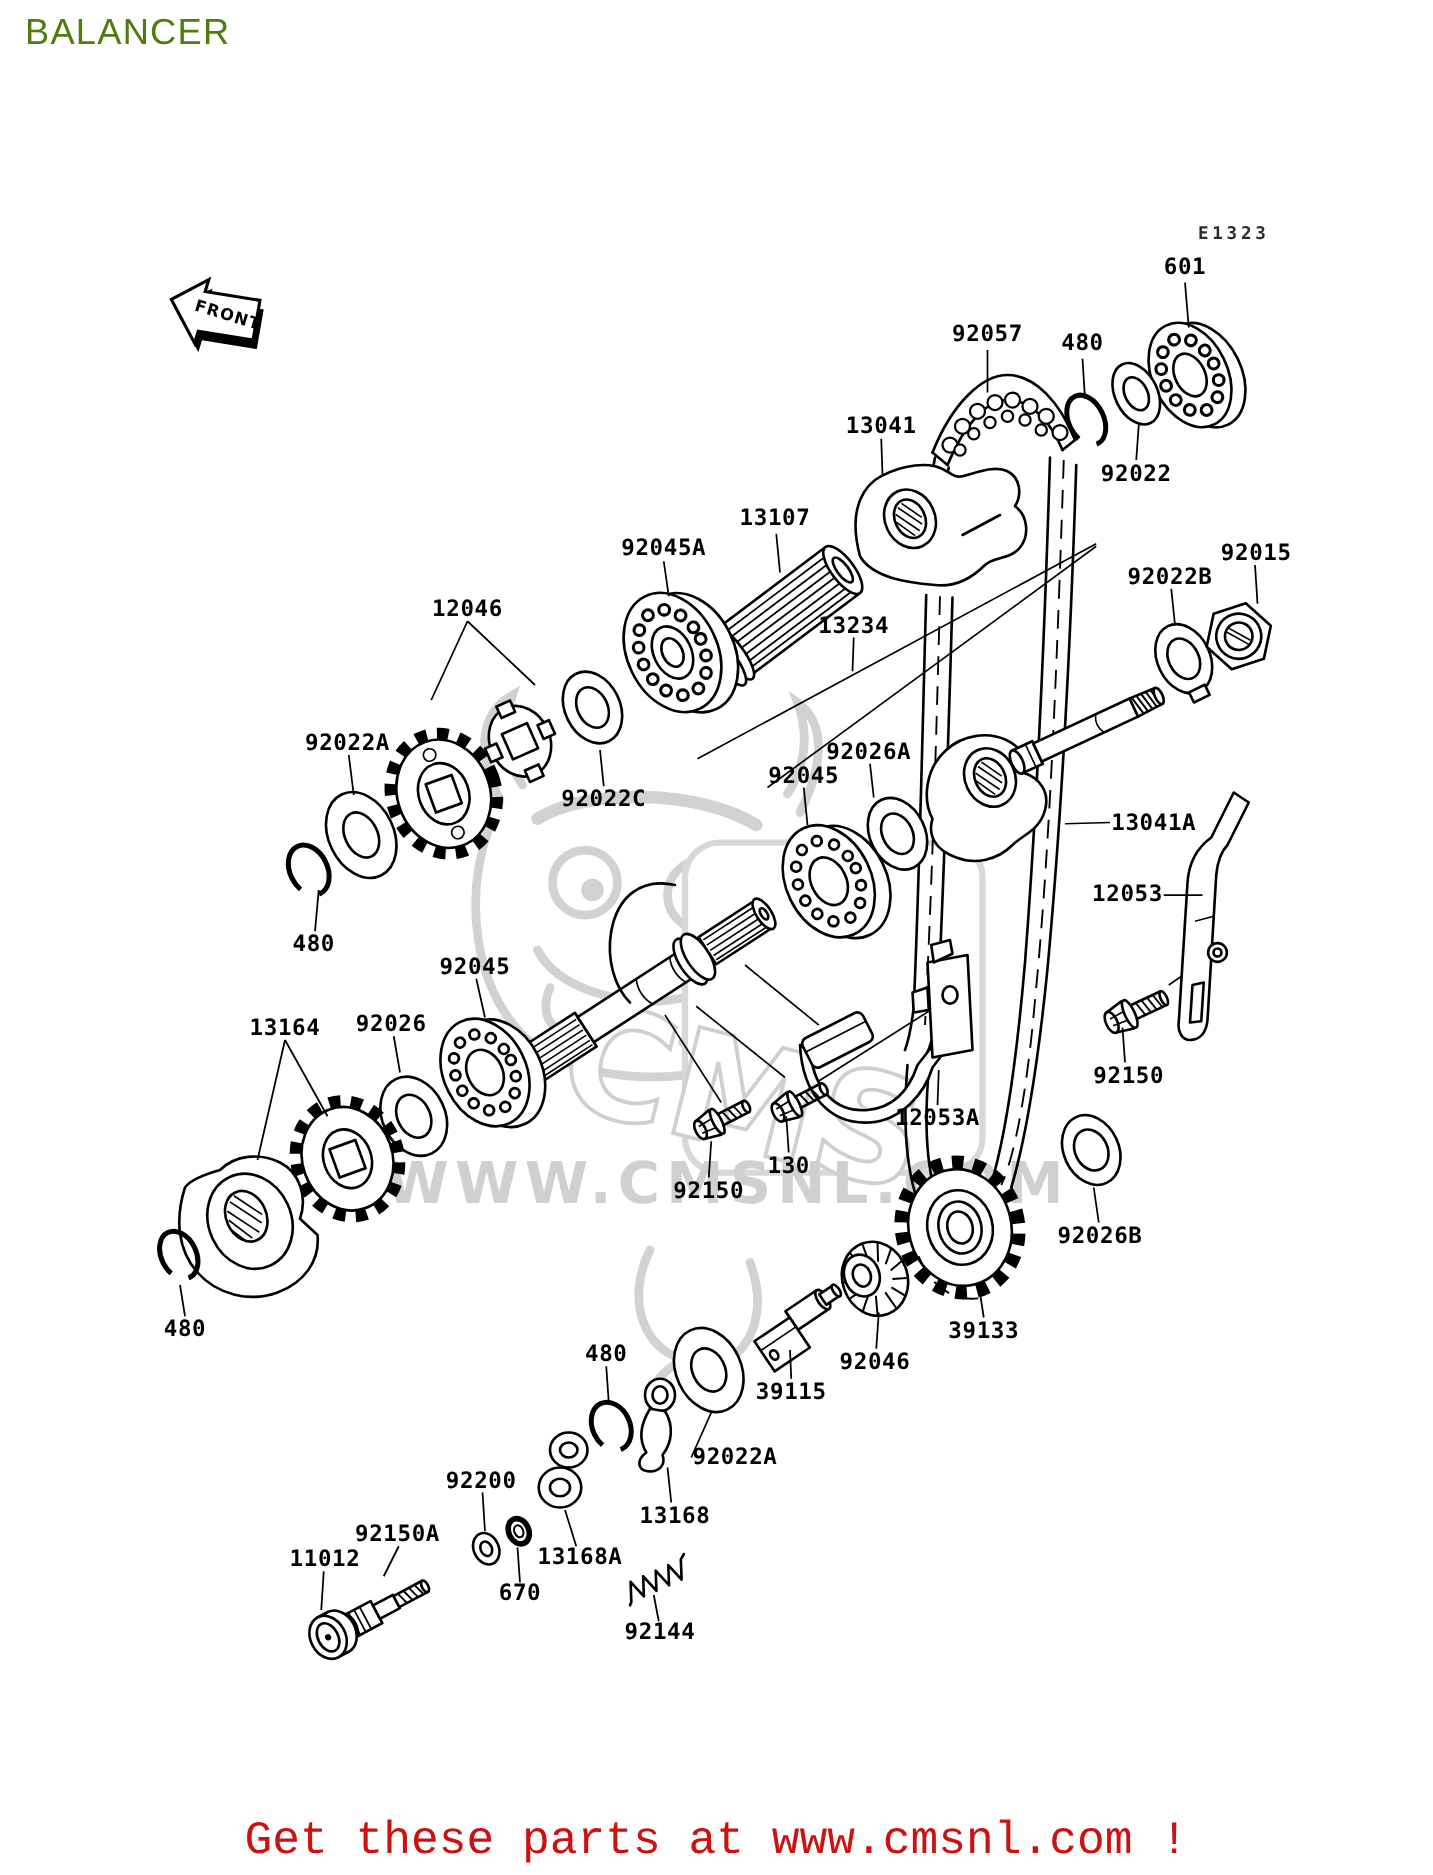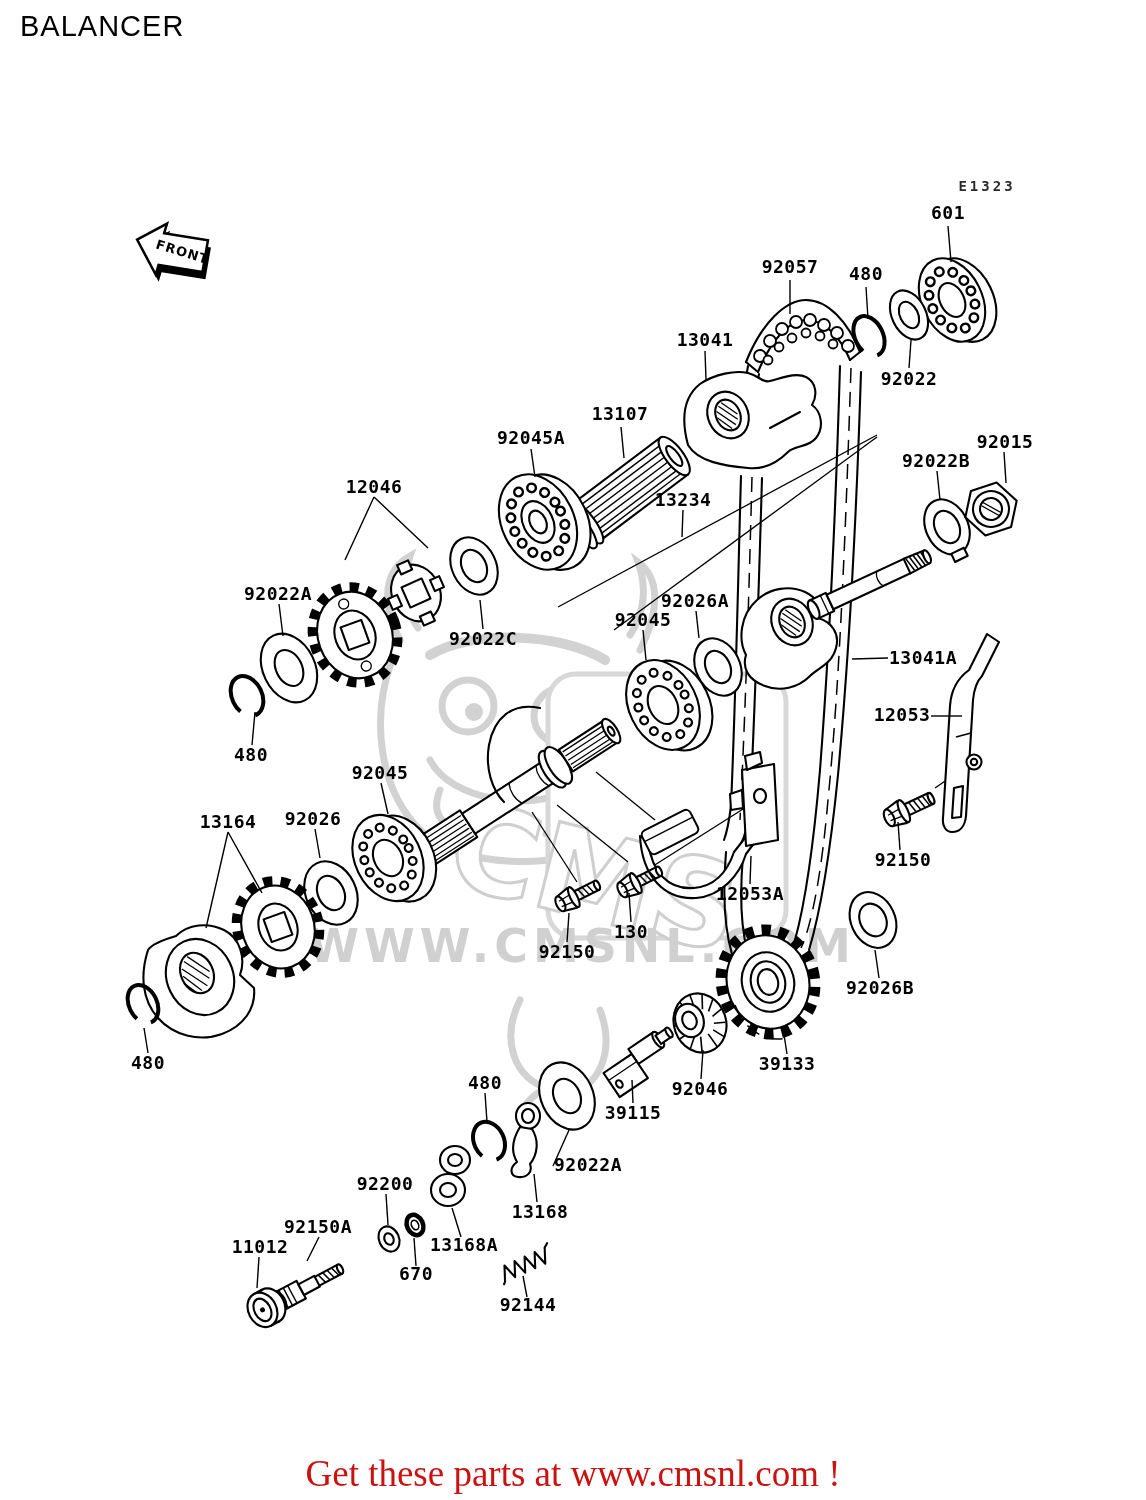--- a/index.html
+++ b/index.html
@@ -1,30 +1,30 @@
 <!DOCTYPE html>
 <html><head>
 <meta charset="utf-8">
 <style>
   html,body{margin:0;padding:0;background:#ffffff;}
   #page{position:relative;width:1146px;height:1500px;background:#ffffff;overflow:hidden;
         font-family:"Liberation Sans",sans-serif;}
   #page-title{position:absolute;left:20px;top:10px;font-size:29px;letter-spacing:1px;
-        color:#000000;font-family:"Liberation Sans",sans-serif;}
+        color:#4d7c0f;font-family:"Liberation Sans",sans-serif;}
   #diagram-svg{position:absolute;left:0;top:0;}
   .ln{fill:none;stroke:#000;stroke-width:2.1;stroke-linecap:round;stroke-linejoin:round;}
   .pt{fill:#fff;stroke:#000;stroke-width:2.1;stroke-linejoin:round;}
   .thin{fill:none;stroke:#000;stroke-width:1.3;}
   .dsh{fill:none;stroke:#000;stroke-width:1.5;stroke-dasharray:15 9;}
   .wm{fill:none;stroke:#d2d2d2;stroke-width:7;stroke-linecap:round;}
   .plbl{font:bold 18px "DejaVu Sans Mono",monospace;letter-spacing:0.5px;fill:#000;text-anchor:middle;}
   .code{font:bold 14px "DejaVu Sans Mono",monospace;letter-spacing:3px;fill:#2b2b2b;text-anchor:middle;}
   .ldr{stroke:#000;stroke-width:1.4;fill:none;}
   #banner{position:absolute;left:0;top:1452px;width:1146px;text-align:center;
-        font-family:Liberation Serif, serif;font-size:37px;color:#cc1111;cursor:pointer;}
+        font-family:Liberation Mono, monospace;font-size:37px;color:#cc1111;cursor:pointer;}
 </style>
 </head>
 <body>
 
 <div id="page">
   <div id="page-title">BALANCER</div>
 
   <svg id="diagram-svg" width="1146" height="1500" viewBox="0 0 1146 1500">
 
     <g>

